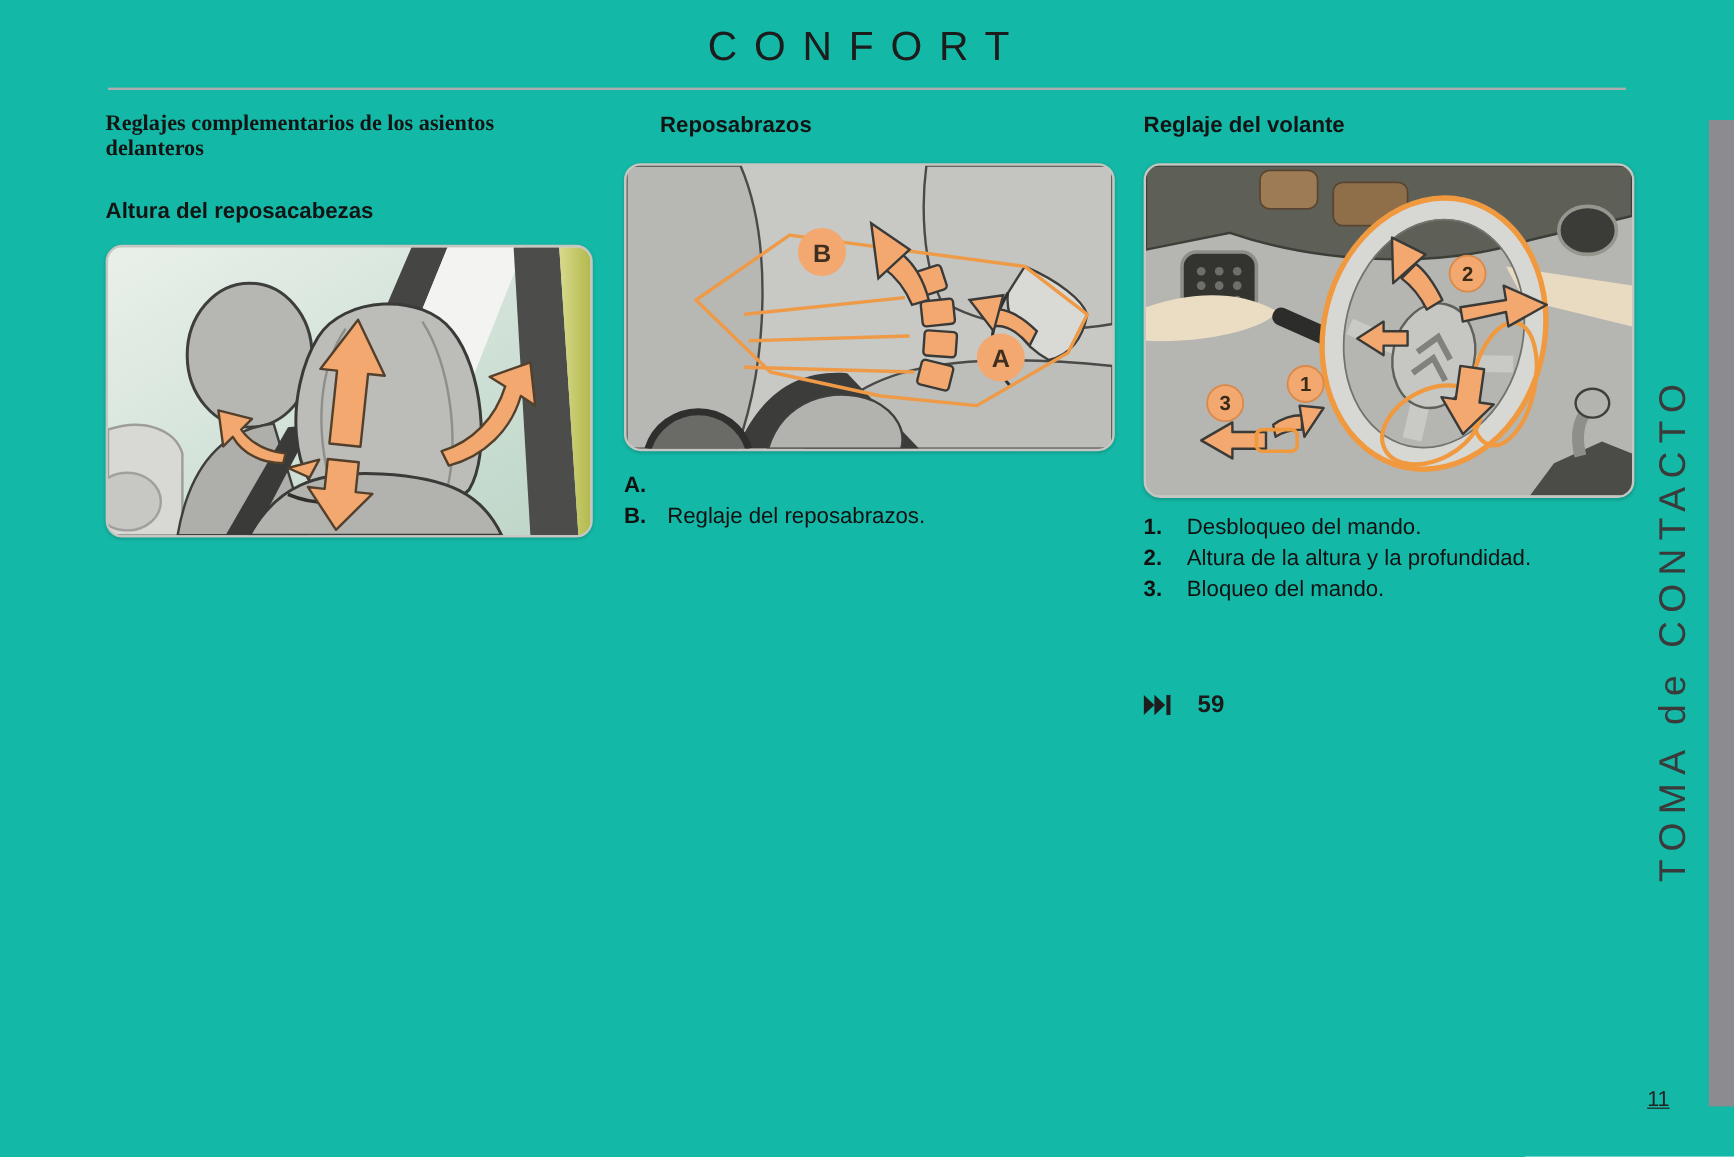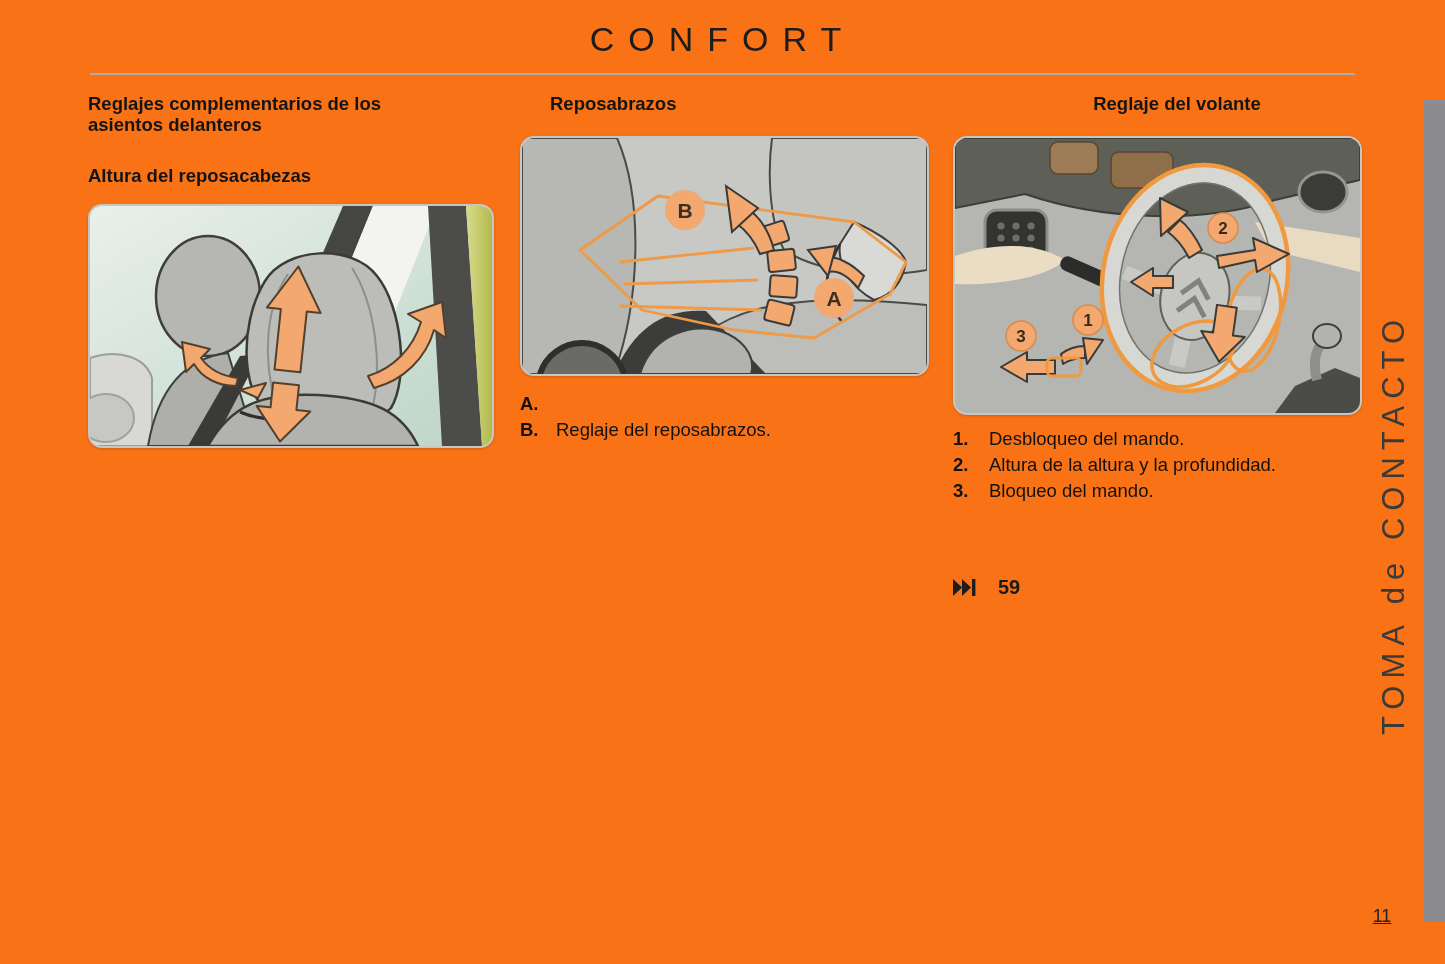--- a/index.html
+++ b/index.html
@@ -1,30 +1,30 @@
 <!DOCTYPE html>
 <html><head>
 <meta charset="utf-8">
 <style>
   html,body{margin:0;padding:0;background:#ffffff;}
   #page{
-    position:relative;width:1445px;height:964px;background:#f97316;
+    position:relative;width:1445px;height:964px;background:#14b8a6;
     font-family:"Liberation Sans","DejaVu Sans",sans-serif;color:#161616;overflow:hidden;
   }
   .abs{position:absolute;}
   #title{
     left:0;top:20px;width:1445px;text-align:center;
     font-size:34px;letter-spacing:14px;color:#1c1c1c;font-weight:400;
   }
   #title-rule{left:90px;top:73px;width:1265px;height:2px;background:#adadad;}
   .col-heading{font-size:18.5px;font-weight:bold;color:#141414;line-height:21px;}
-  #h-left{left:88px;top:93px;width:372px;}
+  #h-left{left:88px;top:93px;width:372px;font-family:Liberation Serif, serif;}
   #h-left2{left:88px;top:165px;width:372px;}
   #h-mid{left:550px;top:93px;width:400px;}
-  #h-right{left:977px;top:93px;width:400px;text-align:center;}
+  #h-right{left:953px;top:93px;width:400px;}
   .figure{
     border-radius:14px;overflow:hidden;border:2px solid #c6c6c3;
     box-shadow:0 1px 3px rgba(0,0,0,0.18);background:#c8c8c5;
   }
   #fig1{left:88px;top:204px;width:402px;height:240px;}
   #fig2{left:520px;top:136px;width:405px;height:236px;}
   #fig3{left:953px;top:136px;width:405px;height:275px;}
   .cap-list{font-size:18.5px;line-height:26px;color:#111;}
   #cap-mid{left:520px;top:391px;width:420px;}
   #list-right{left:953px;top:426px;width:420px;}

